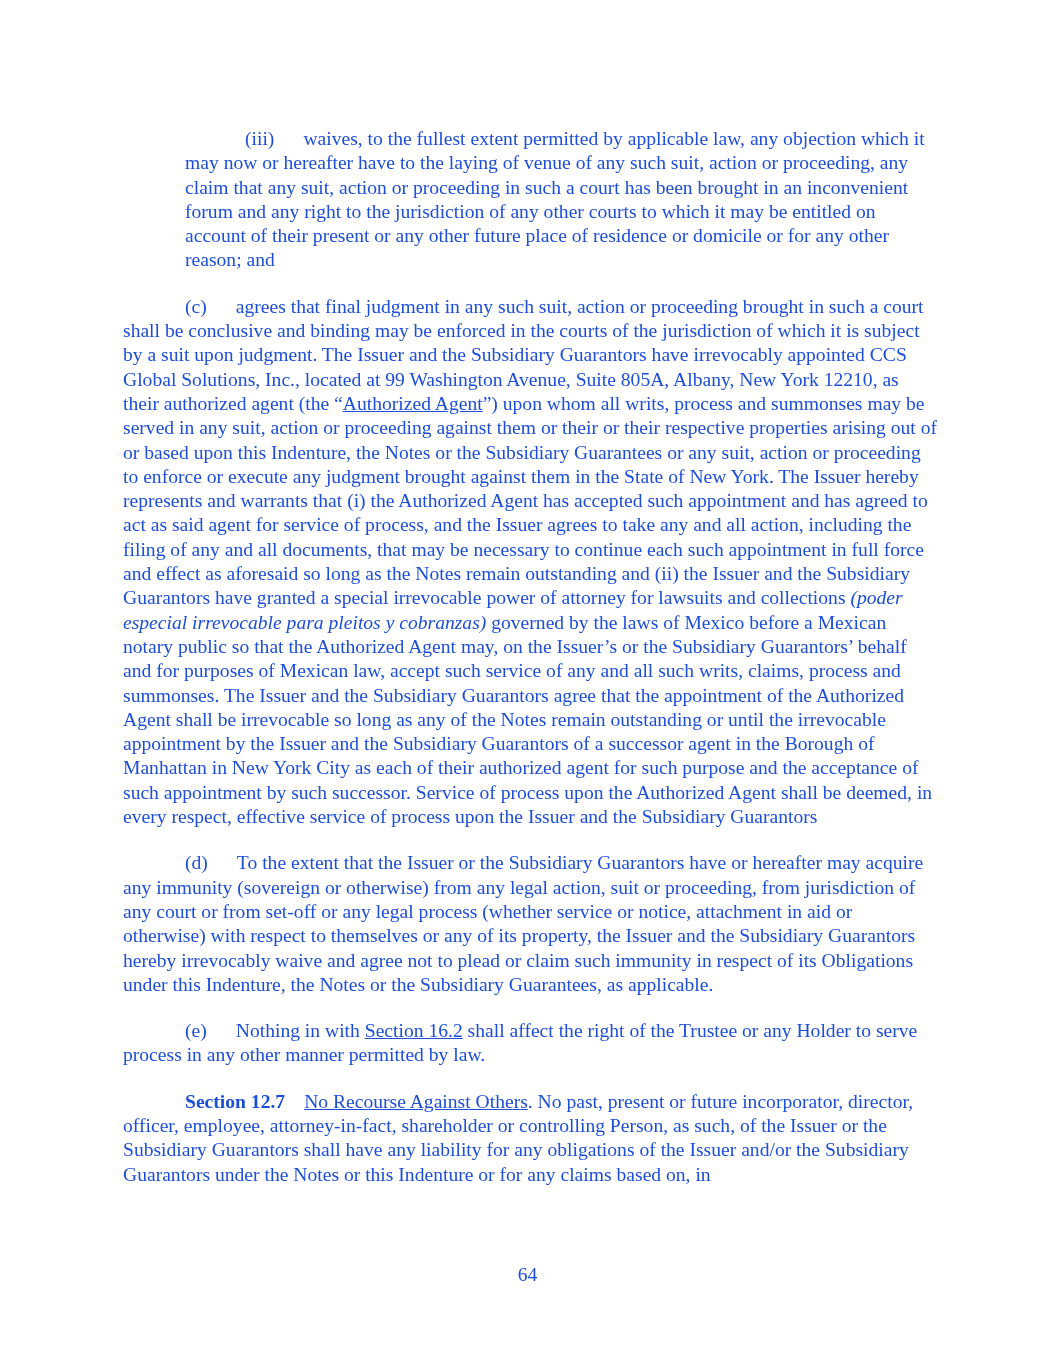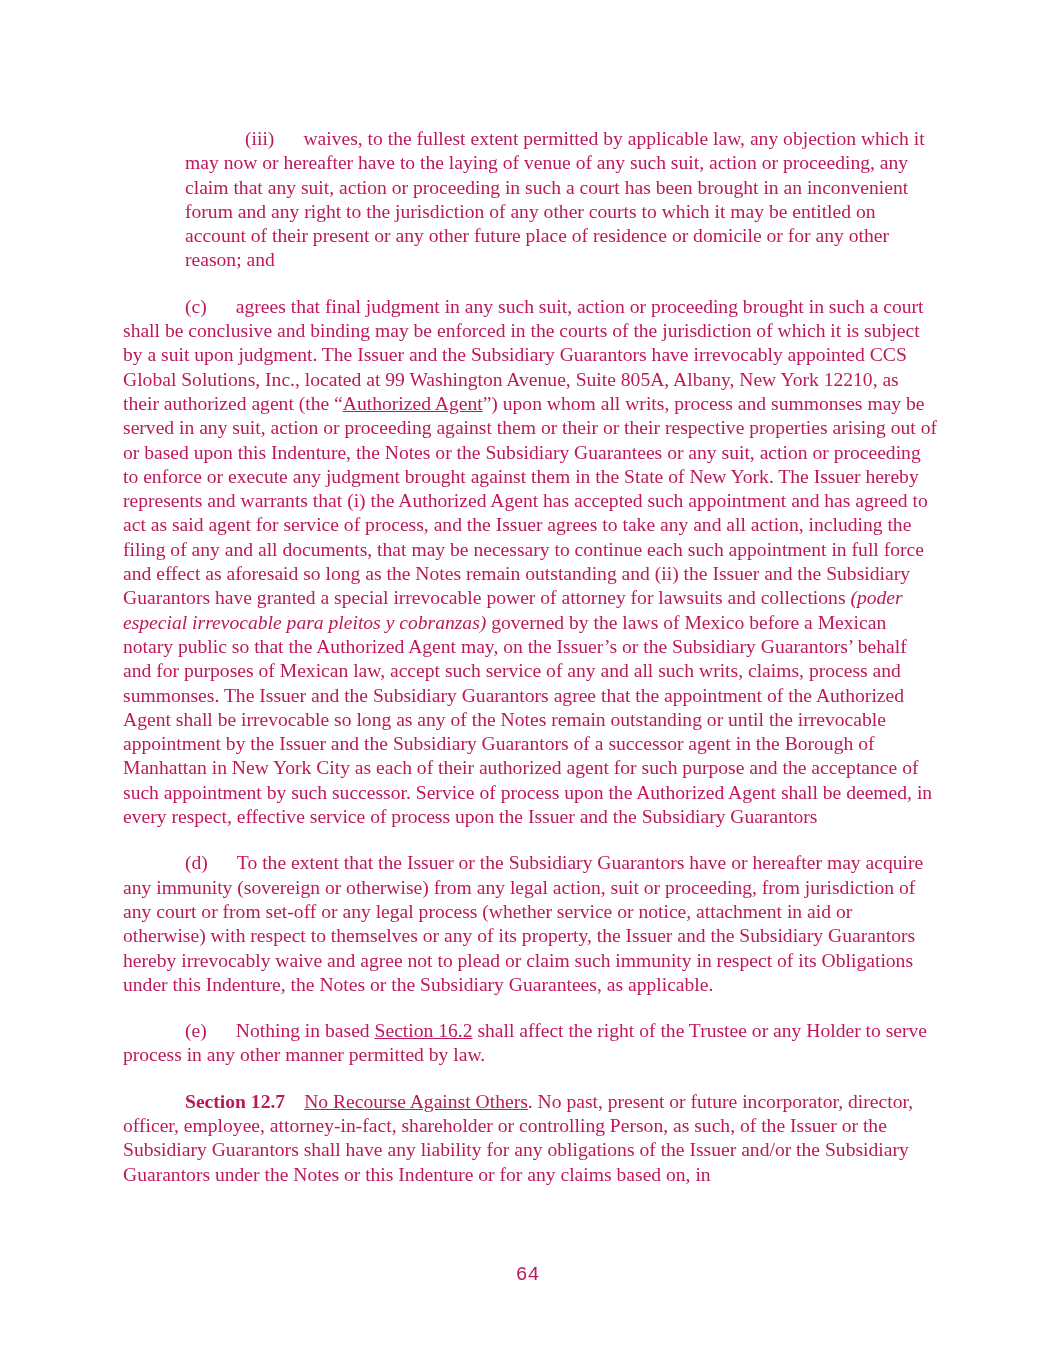--- a/index.html
+++ b/index.html
@@ -5,21 +5,21 @@
   html, body {
     margin: 0;
     padding: 0;
     background: #ffffff;
   }
   .page {
     position: relative;
     width: 1055px;
     height: 1365px;
     background: #ffffff;
-    color: #be185d;
+    color: #1d4ed8;
     font-family: "Liberation Serif", "DejaVu Serif", serif;
     font-size: 19.6px;
     line-height: 24.3px;
     box-sizing: border-box;
     padding: 127px 116px 0 123px;
     overflow: hidden;
   }
   .content {
     width: 816px;
   }
@@ -51,35 +51,34 @@
   .i {
     font-style: italic;
   }
   .page-number {
     position: absolute;
     top: 1263px;
     left: 0;
     right: 0;
     text-align: center;
     font-size: 19.6px;
-    font-family: Liberation Mono, monospace;
   }
 </style>
 </head>
 <body>
 
 <div class="page">
   <div class="content">
 
     <p class="block-indent"><span class="lbl">(iii)</span><span>waives, to the fullest extent permitted by applicable law, any objection which it may now or hereafter have to the laying of venue of any such suit, action or proceeding, any claim that any suit, action or proceeding in such a court has been brought in an inconvenient forum and any right to the jurisdiction of any other courts to which it may be entitled on account of their present or any other future place of residence or domicile or for any other reason; and</span></p>
 
     <p class="para-indent"><span class="lbl">(c)</span><span>agrees that final judgment in any such suit, action or proceeding brought in such a court shall be conclusive and binding may be enforced in the courts of the jurisdiction of which it is subject by a suit upon judgment. The Issuer and the Subsidiary Guarantors have irrevocably appointed CCS Global Solutions, Inc., located at 99 Washington Avenue, Suite 805A, Albany, New York 12210, as their authorized agent (the “</span><span class="u">Authorized Agent</span><span>”) upon whom all writs, process and summonses may be served in any suit, action or proceeding against them or their or their respective properties arising out of or based upon this Indenture, the Notes or the Subsidiary Guarantees or any suit, action or proceeding to enforce or execute any judgment brought against them in the State of New York. The Issuer hereby represents and warrants that (i) the Authorized Agent has accepted such appointment and has agreed to act as said agent for service of process, and the Issuer agrees to take any and all action, including the filing of any and all documents, that may be necessary to continue each such appointment in full force and effect as aforesaid so long as the Notes remain outstanding and (ii) the Issuer and the Subsidiary Guarantors have granted a special irrevocable power of attorney for lawsuits and collections </span><span class="i">(poder especial irrevocable para pleitos y cobranzas)</span><span> governed by the laws of Mexico before a Mexican notary public so that the Authorized Agent may, on the Issuer’s or the Subsidiary Guarantors’ behalf and for purposes of Mexican law, accept such service of any and all such writs, claims, process and summonses. The Issuer and the Subsidiary Guarantors agree that the appointment of the Authorized Agent shall be irrevocable so long as any of the Notes remain outstanding or until the irrevocable appointment by the Issuer and the Subsidiary Guarantors of a successor agent in the Borough of Manhattan in New York City as each of their authorized agent for such purpose and the acceptance of such appointment by such successor. Service of process upon the Authorized Agent shall be deemed, in every respect, effective service of process upon the Issuer and the Subsidiary Guarantors</span></p>
 
     <p class="para-indent"><span class="lbl">(d)</span><span>To the extent that the Issuer or the Subsidiary Guarantors have or hereafter may acquire any immunity (sovereign or otherwise) from any legal action, suit or proceeding, from jurisdiction of any court or from set-off or any legal process (whether service or notice, attachment in aid or otherwise) with respect to themselves or any of its property, the Issuer and the Subsidiary Guarantors hereby irrevocably waive and agree not to plead or claim such immunity in respect of its Obligations under this Indenture, the Notes or the Subsidiary Guarantees, as applicable.</span></p>
 
-    <p class="para-indent"><span class="lbl">(e)</span><span>Nothing in based </span><span class="u">Section 16.2</span><span> shall affect the right of the Trustee or any Holder to serve process in any other manner permitted by law.</span></p>
+    <p class="para-indent"><span class="lbl">(e)</span><span>Nothing in with </span><span class="u">Section 16.2</span><span> shall affect the right of the Trustee or any Holder to serve process in any other manner permitted by law.</span></p>
 
     <p class="para-indent"><span class="lbl-sec">Section 12.7</span><span class="u">No Recourse Against Others</span><span>. No past, present or future incorporator, director, officer, employee, attorney-in-fact, shareholder or controlling Person, as such, of the Issuer or the Subsidiary Guarantors shall have any liability for any obligations of the Issuer and/or the Subsidiary Guarantors under the Notes or this Indenture or for any claims based on, in</span></p>
 
   </div>
 
   <div class="page-number">64</div>
 </div>
 
 </body></html>

